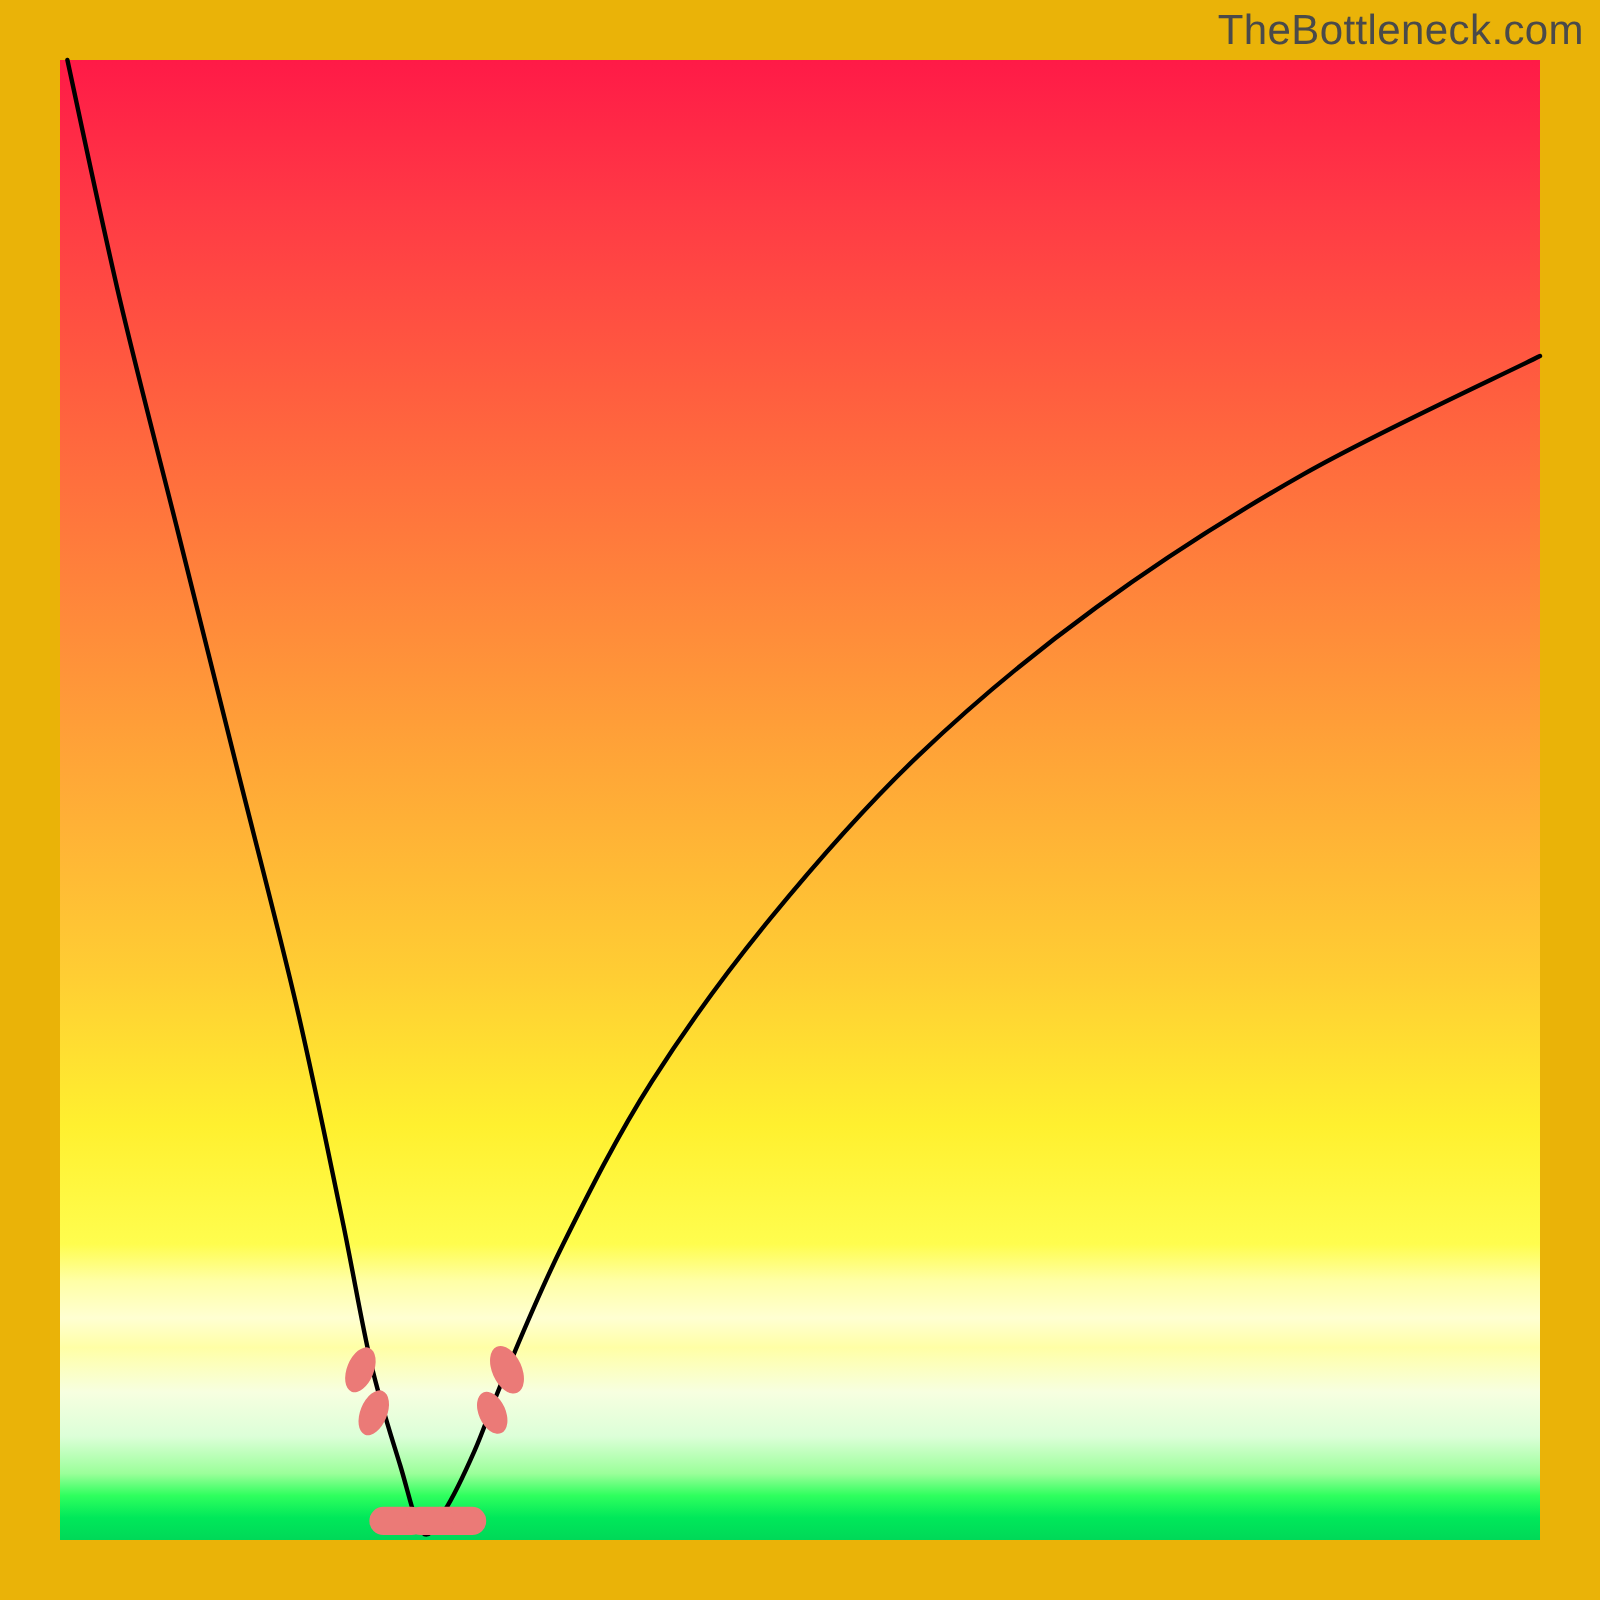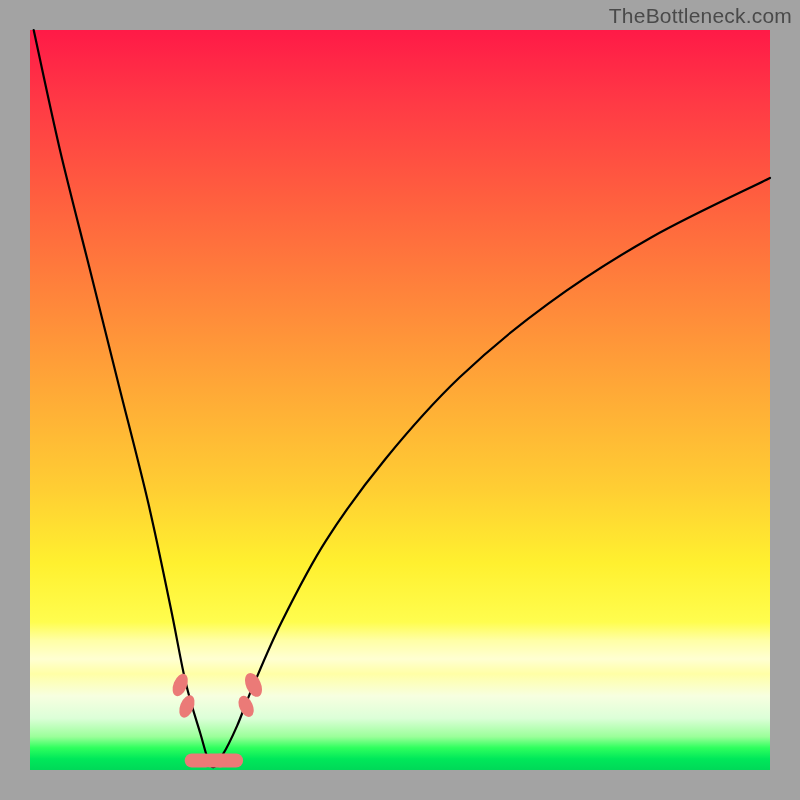--- a/index.html
+++ b/index.html
@@ -10,21 +10,21 @@
     overflow: hidden;
     background: #000;
     font-family: Arial, Helvetica, sans-serif;
   }
   .frame {
     position: absolute;
     left: 0;
     top: 0;
     width: 800px;
     height: 800px;
-    background: #a3a3a3;
+    background: #eab308;
   }
   .plot-area {
     position: absolute;
     left: 30px;
     top: 30px;
     width: 740px;
     height: 740px;
     
     background: linear-gradient(
       to bottom,

